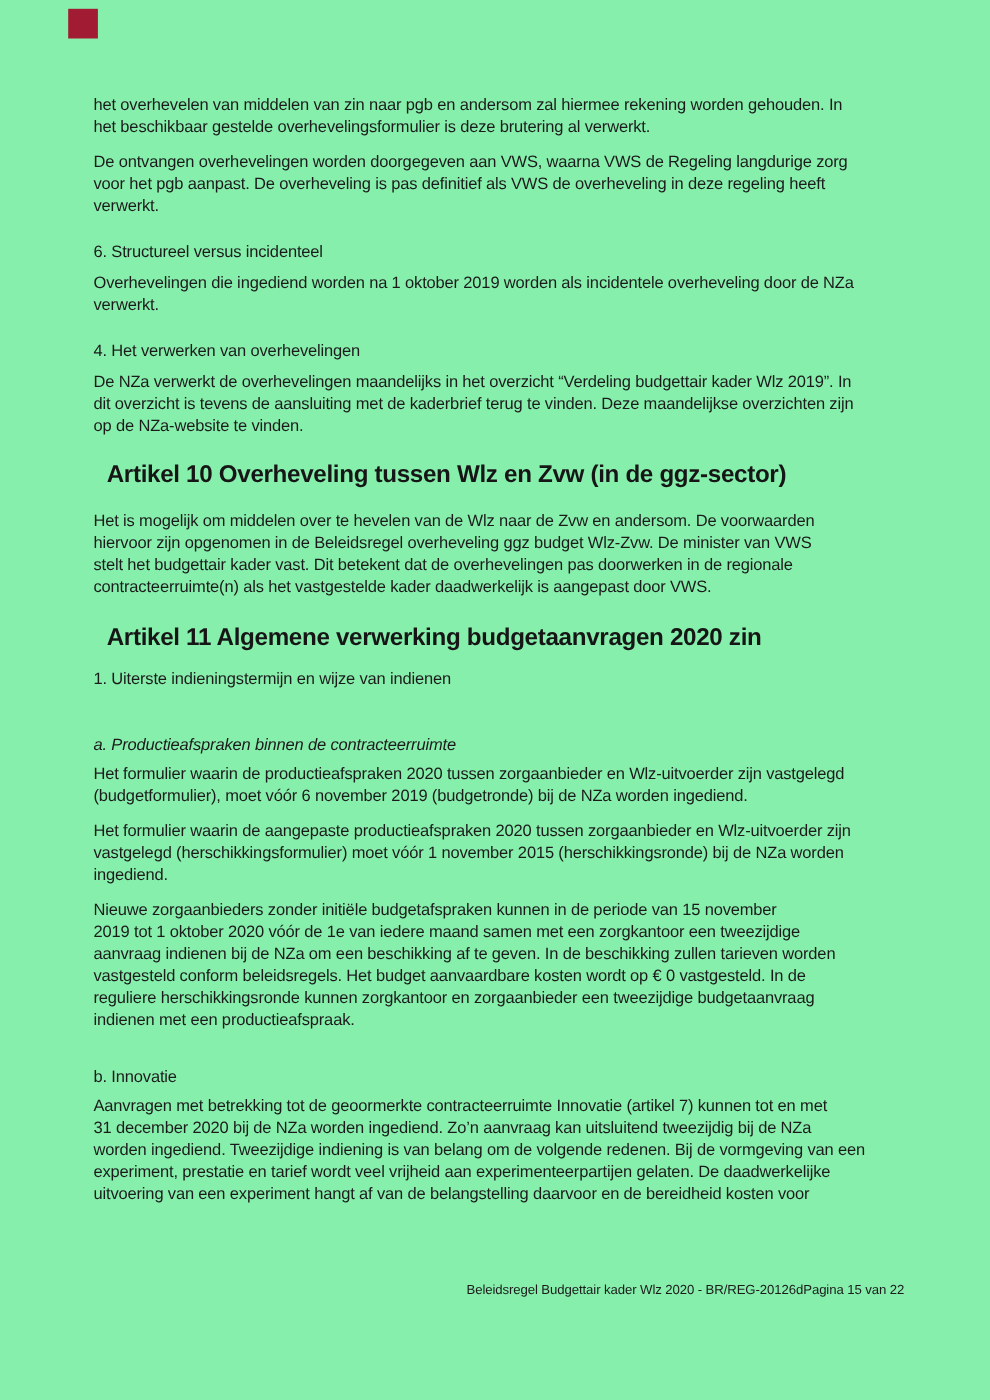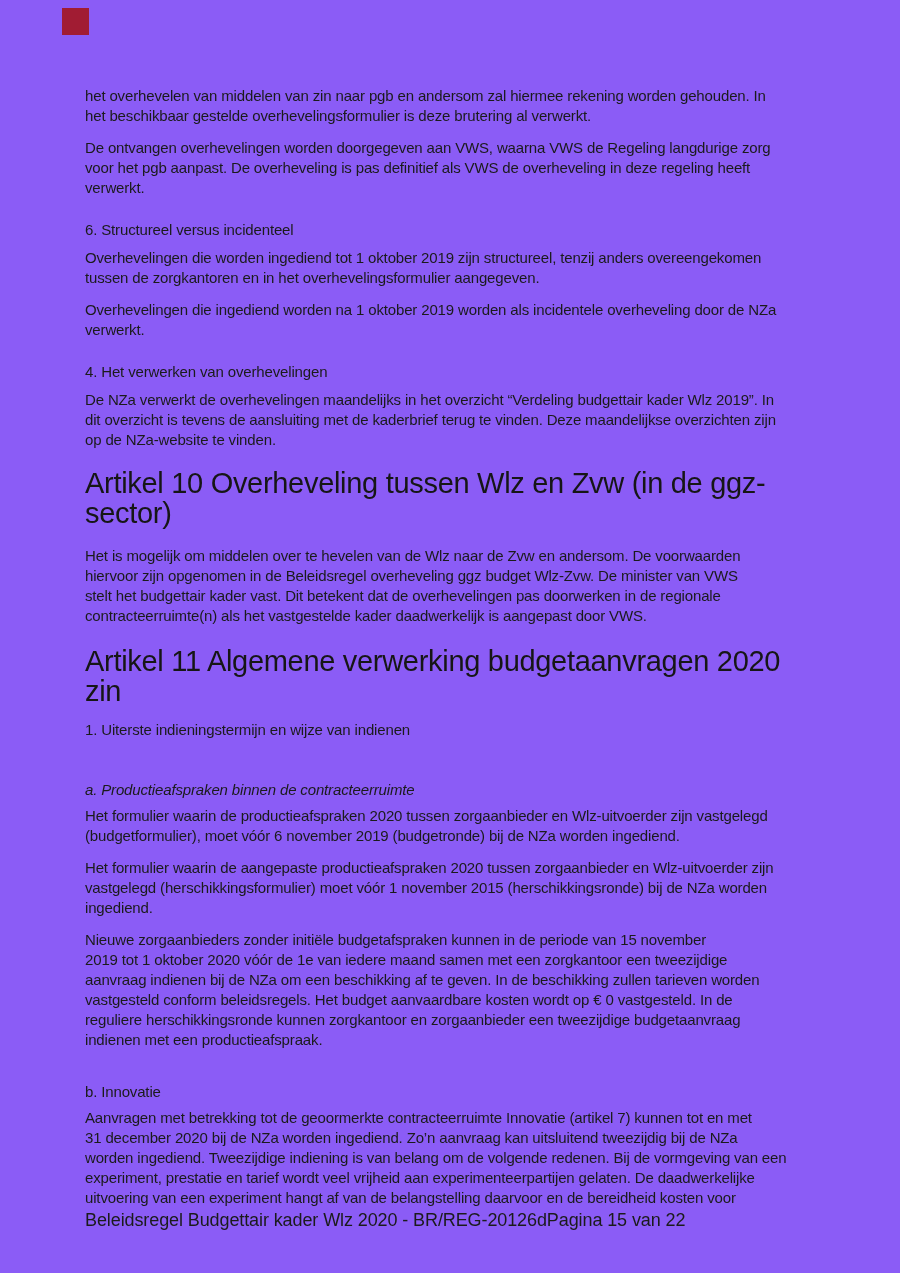--- a/index.html
+++ b/index.html
@@ -4,21 +4,21 @@
 <style>
   html, body {
     margin: 0;
     padding: 0;
     background: #ffffff;
   }
   .page {
     position: relative;
     width: 900px;
     height: 1273px;
-    background: #8b5cf6;
+    background: #86efac;
     font-family: "Liberation Sans", sans-serif;
     color: #1b1b1b;
     overflow: hidden;
   }
   .logo-square {
     position: absolute;
     left: 62px;
     top: 8px;
     width: 27px;
     height: 27px;
@@ -41,59 +41,57 @@
     margin: 22px 0 8px 0;
     white-space: pre-line;
   }
   .sublabel {
     margin: 0;
     white-space: pre-line;
   }
   .sublabel.gap-large { margin-top: 40px; margin-bottom: 6px; font-style: italic; }
   .sublabel.gap-mid   { margin-top: 32px; margin-bottom: 6px; }
   .h1 {
-    font-size: 29px;
+    font-size: 22px;
     line-height: 30px;
-    font-weight: 400;
+    font-weight: 700;
     letter-spacing: -0.3px;
-    margin: 18px 0 18px 0;
+    margin: 18px 0 18px 12px;
     color: #161616;
     white-space: pre-line;
   }
   .h1.art11 { margin-top: 20px; margin-bottom: 14px; }
   .para.tight { margin-bottom: 0; }
   .footer {
     position: absolute;
     left: 85px;
-    top: 1211px;
+    top: 1163px;
     width: 737px;
     display: flex;
-    justify-content: flex-start;
-    font-size: 18px;
+    justify-content: flex-end;
+    font-size: 12px;
     line-height: 18px;
     letter-spacing: -0.1px;
   }
 </style>
 </head>
 <body>
 
 <div class="page">
 
   <div class="logo-square"></div>
 
   <div class="content">
     <p class="para">het overhevelen van middelen van zin naar pgb en andersom zal hiermee rekening worden gehouden. In
 het beschikbaar gestelde overhevelingsformulier is deze brutering al verwerkt.</p>
     <p class="para">De ontvangen overhevelingen worden doorgegeven aan VWS, waarna VWS de Regeling langdurige zorg
 voor het pgb aanpast. De overheveling is pas definitief als VWS de overheveling in deze regeling heeft
 verwerkt.</p>
 
     <p class="subhead">6. Structureel versus incidenteel</p>
-    <p class="para">Overhevelingen die worden ingediend tot 1 oktober 2019 zijn structureel, tenzij anders overeengekomen
-tussen de zorgkantoren en in het overhevelingsformulier aangegeven.</p>
     <p class="para">Overhevelingen die ingediend worden na 1 oktober 2019 worden als incidentele overheveling door de NZa
 verwerkt.</p>
 
     <p class="subhead">4. Het verwerken van overhevelingen</p>
     <p class="para tight">De NZa verwerkt de overhevelingen maandelijks in het overzicht “Verdeling budgettair kader Wlz 2019”. In
 dit overzicht is tevens de aansluiting met de kaderbrief terug te vinden. Deze maandelijkse overzichten zijn
 op de NZa-website te vinden.</p>
 
     <h1 class="h1">Artikel 10 Overheveling tussen Wlz en Zvw (in de ggz-sector)</h1>
     <p class="para tight">Het is mogelijk om middelen over te hevelen van de Wlz naar de Zvw en andersom. De voorwaarden

